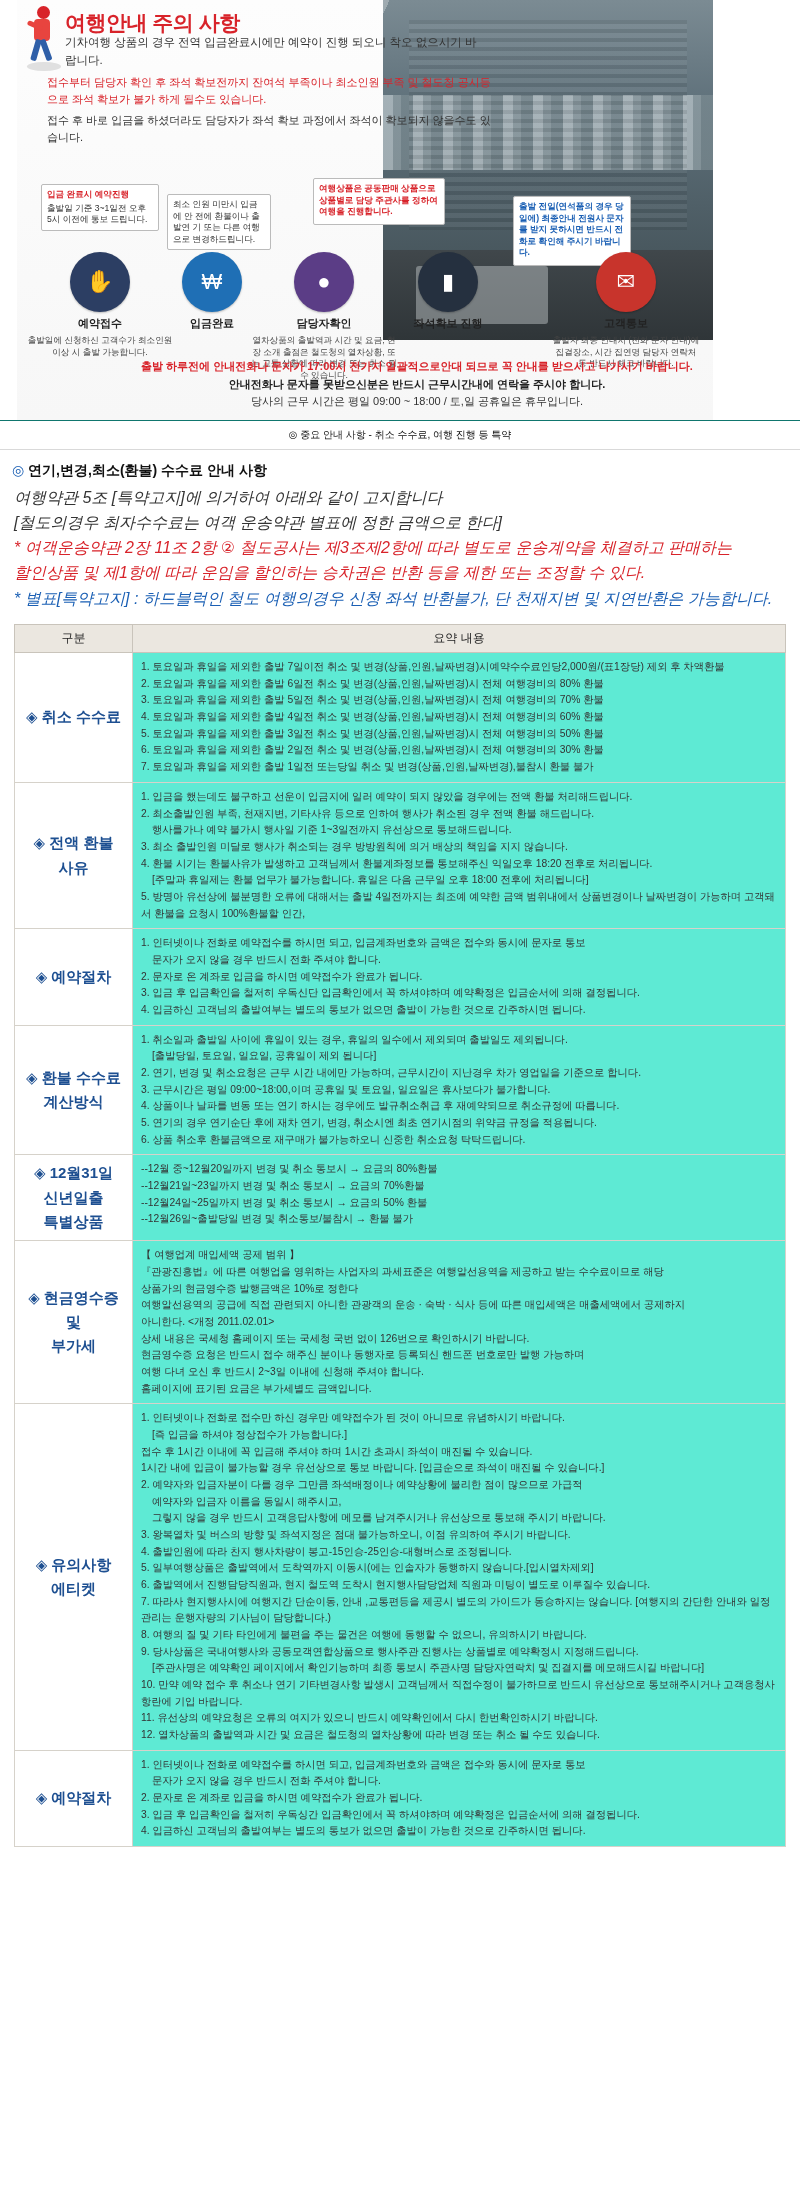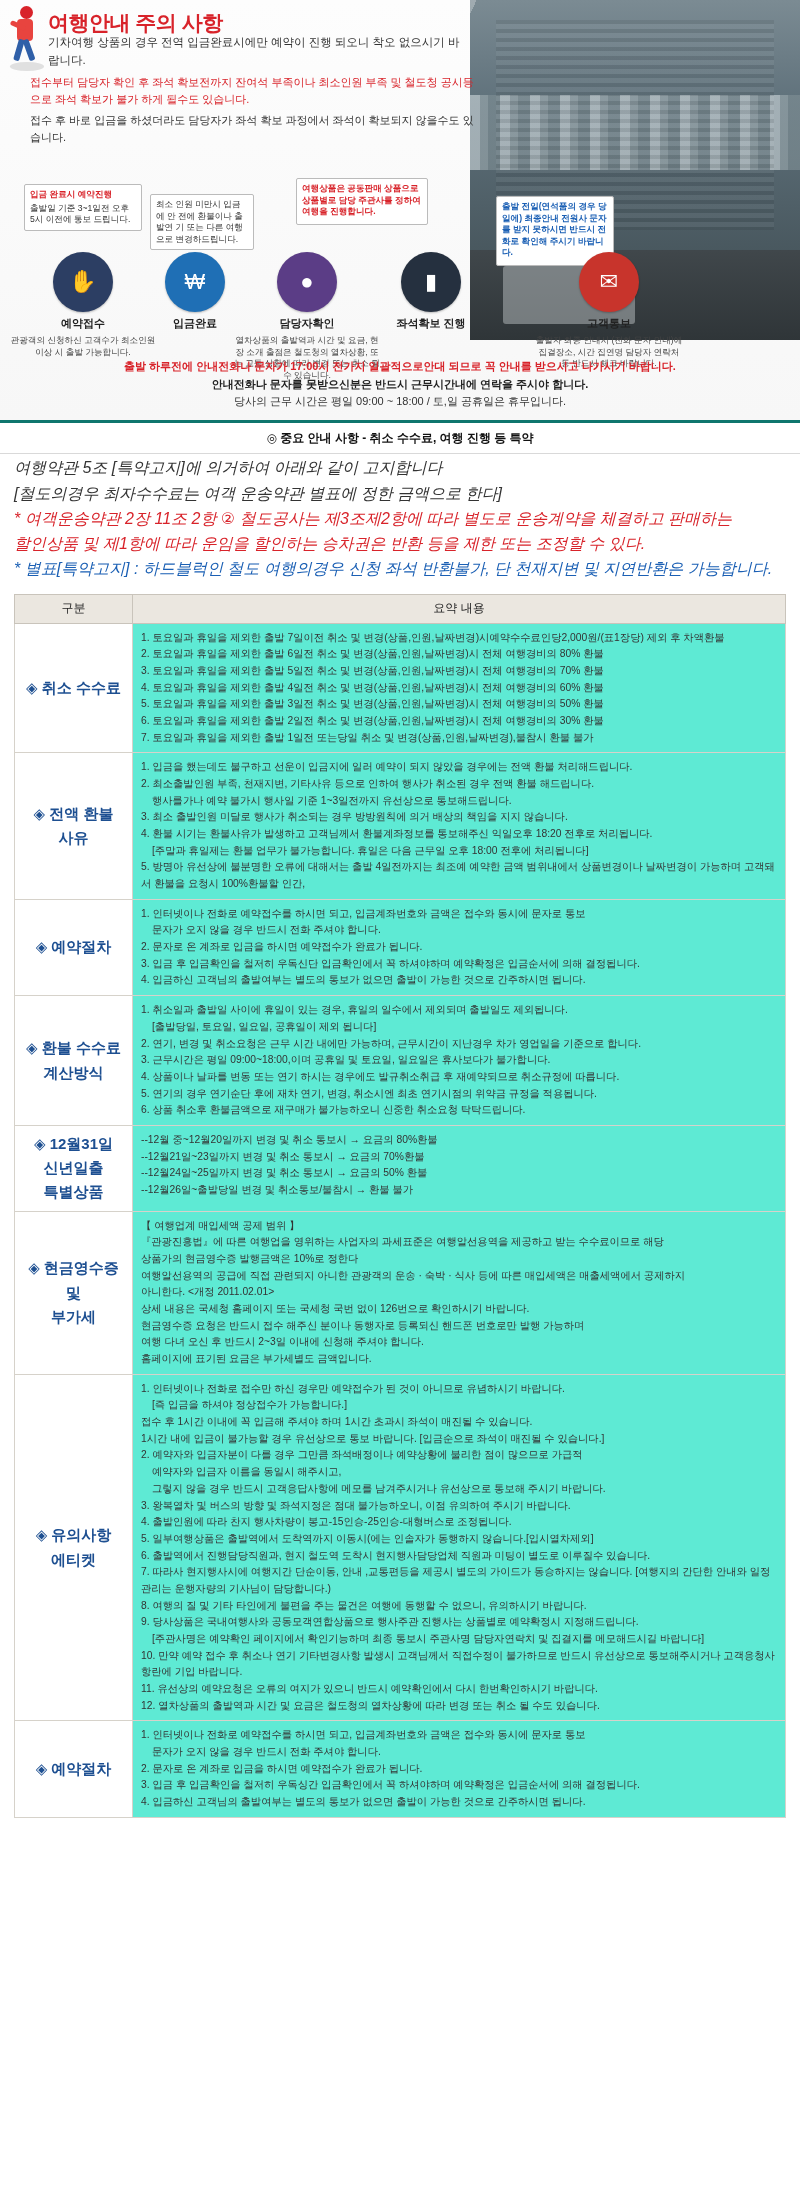--- a/index.html
+++ b/index.html
@@ -10,24 +10,25 @@
     font-family: "Liberation Sans", "DejaVu Sans", sans-serif;
     color: #333;
     font-size: 11px;
     line-height: 1.45;
   }
   .page { width:800px; position:relative; }
 
   
   .hero {
     position: relative;
-    width: 800px;
+    width: 696px;
     height: 420px;
     background: linear-gradient(180deg,#fdfdfd 0%, #f7f7f7 100%);
     overflow: hidden;
+    margin-left: 17px;
   }
   .hero-photo {
     position:absolute; right:0; top:0; width:330px; height:250px;
     background:
       linear-gradient(115deg, rgba(255,255,255,0.28) 0 6px, rgba(255,255,255,0) 6px 22px),
       linear-gradient(180deg,#7b8b93 0%, #5d6f79 45%, #49585f 100%);
   }
   .hero-photo::before{
     content:""; position:absolute; left:0; top:38%; width:100%; height:30%;
     background: repeating-linear-gradient(90deg,#c8d2d6 0 10px,#9aa8ad 10px 18px,#7e8e94 18px 30px);
@@ -110,22 +111,22 @@
 
   .hero-foot {
     position:absolute; left:0; top:358px; width:800px; text-align:center;
     font-size:11px; color:#d8232a; line-height:1.6; font-weight:bold;
   }
   .hero-foot .blk { color:#222; font-weight:bold; }
   .hero-foot .thin { color:#333; font-weight:normal; }
 
   
   .divider-title {
-    text-align:center; font-size:12px; font-weight:bold; color:#111;
-    padding:7px 0 6px; border-top:3px solid #0f766e; border-bottom:1px solid #d9d9d9;
+    text-align:center; font-size:10px; font-weight:normal; color:#111;
+    padding:7px 0 6px; border-top:1px solid #0f766e; border-bottom:1px solid #d9d9d9;
     background:#fff;
   }
   .sec-head {
     font-size:14px; font-weight:bold; color:#111; padding:10px 12px 4px;
   }
   .sec-head .mark { color:#1a5fb4; }
   .sec-body { padding:0 14px 6px; font-size:16px; color:#333;font-style:italic; }
   .sec-body p { margin:2px 0; }
   .sec-body .red { color:#d8232a; }
   .sec-body .blue { color:#1a5fb4; }
@@ -183,21 +184,21 @@
       </div>
       <div class="callout c4">
         <span class="ct">출발 전일(연석품의 경우 당일에) 최종안내 전원사 문자를 받지 못하시면 반드시 전화로 확인해 주시기 바랍니다.</span>
       </div>
     </div>
 
     <div class="process">
       <div class="pstep ps1">
         <div class="pcirc bg-navy">✋</div>
         <div class="plabel">예약접수</div>
-        <div class="pdesc">관광객의 신청하신 고객수가 최소인원 이상 시 출발 가능합니다.</div>
+        <div class="pdesc">출발일에 신청하신 고객수가 최소인원 이상 시 출발 가능합니다.</div>
       </div>
       <div class="pstep ps2">
         <div class="pcirc bg-blue">₩</div>
         <div class="plabel">입금완료</div>
       </div>
       <div class="pstep ps3">
         <div class="pcirc bg-purple">●</div>
         <div class="plabel">담당자확인</div>
         <div class="pdesc">열차상품의 출발역과 시간 및 요금, 현장 소개 출점은 철도청의 열차상황, 또는 교통 상황에 따라 변경 또는 취소 될수 있습니다.</div>
       </div>
@@ -214,20 +215,24 @@
 
     <div class="hero-foot">
       <div>출발 하루전에 안내전화나 문자가 17:00시 전가지 일괄적으로안대 되므로 꼭 안내를 받으시고 나가시기 바랍니다.</div>
       <div class="blk">안내전화나 문자를 못받으신분은 반드시 근무시간내에 연락을 주시야 합니다.</div>
       <div class="thin">당사의 근무 시간은 평일 09:00 ~ 18:00 / 토,일 공휴일은 휴무입니다.</div>
     </div>
   </div>
 
   <div class="divider-title">◎ 중요 안내 사항 - 취소 수수료, 여행 진행 등 특약</div>
 
+  <div class="sec-head">
+    <span class="mark">◎</span>
+    <span>연기,변경,최소(환불) 수수료 안내 사항</span>
+  </div>
   <div class="sec-body">
     <p>여행약관 5조 [특약고지]에 의거하여 아래와 같이 고지합니다</p>
     <p>[철도의경우 최자수수료는 여객 운송약관 별표에 정한 금액으로 한다]</p>
     <p class="red">* 여객운송약관 2장 11조 2항 ② 철도공사는 제3조제2항에 따라 별도로 운송계약을 체결하고 판매하는</p>
     <p class="red">  할인상품 및 제1항에 따라 운임을 할인하는 승차권은 반환 등을 제한 또는 조정할 수 있다.</p>
     <p class="blue">* 별표[특약고지] : 하드블럭인 철도 여행의경우 신청 좌석 반환불가, 단 천재지변 및 지연반환은 가능합니다.</p>
   </div>
 
   <table class="tbl">
     <thead>

